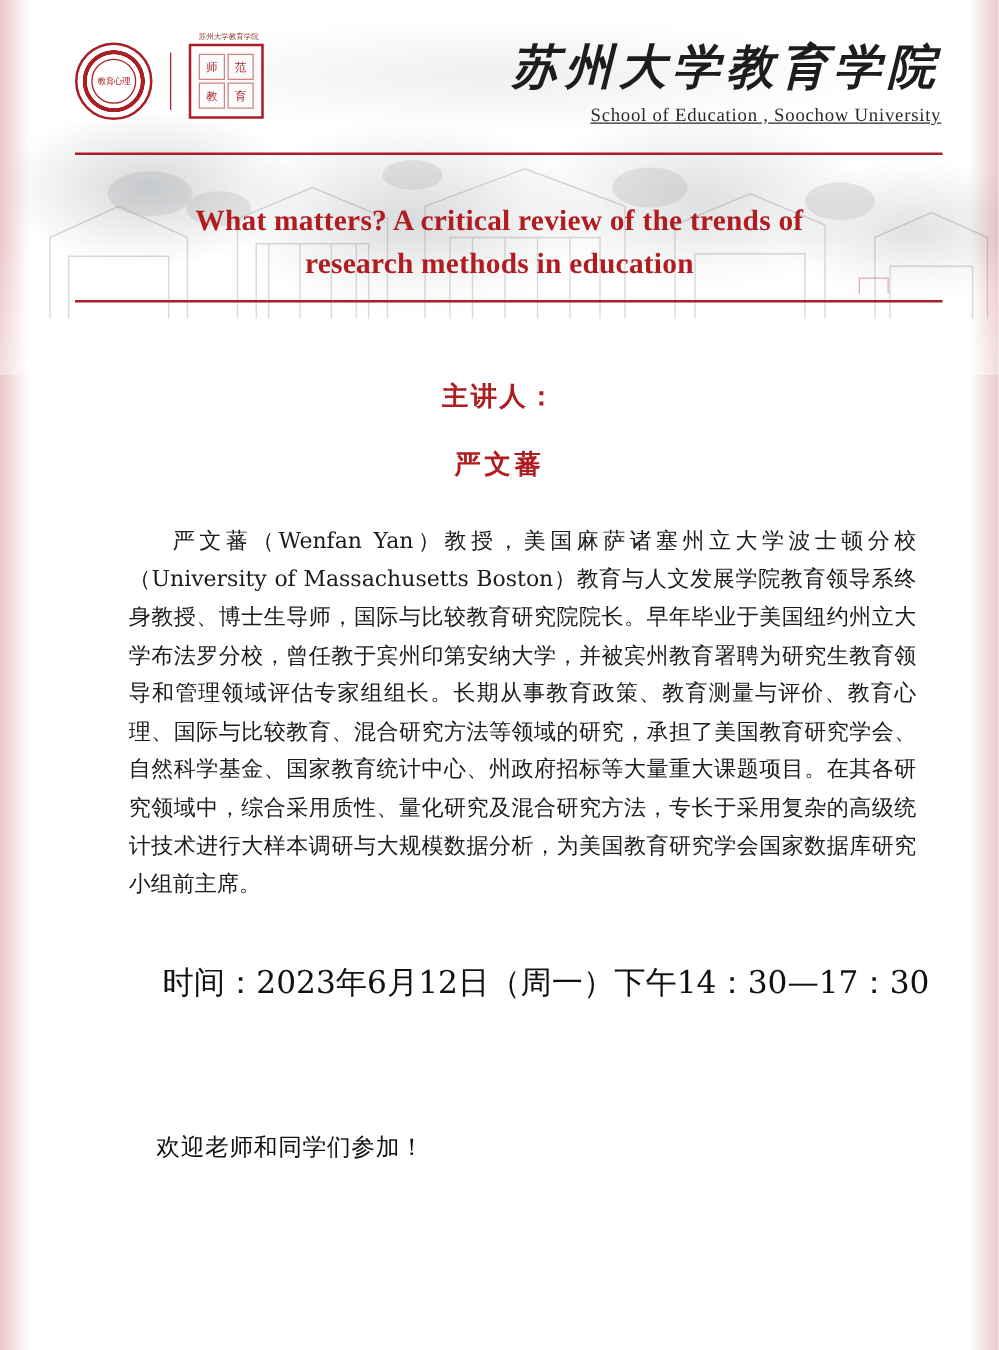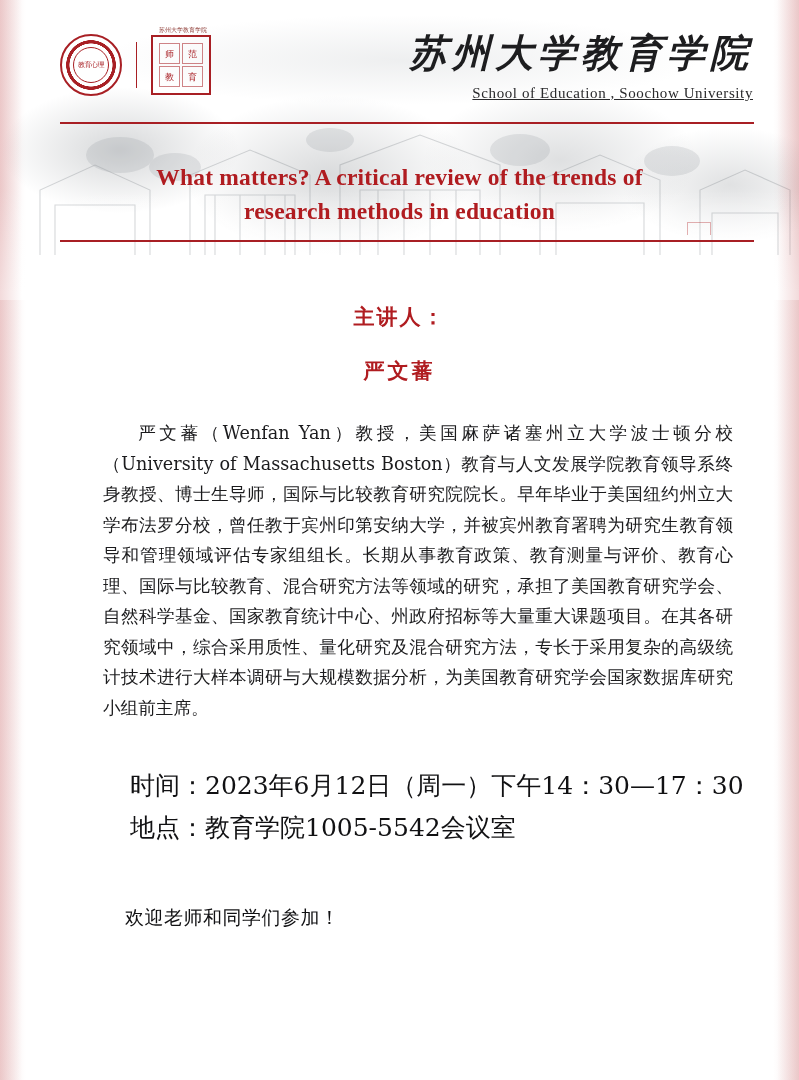--- a/index.html
+++ b/index.html
@@ -359,20 +359,19 @@
   <div class="faint-mark"></div>
   <div class="rule-bottom"></div>
 
   <div class="speaker-label">主讲人：</div>
   <div class="speaker-name">严文蕃</div>
 
   <div class="bio">严文蕃（Wenfan Yan）教授，美国麻萨诸塞州立大学波士顿分校（University of Massachusetts Boston）教育与人文发展学院教育领导系终身教授、博士生导师，国际与比较教育研究院院长。早年毕业于美国纽约州立大学布法罗分校，曾任教于宾州印第安纳大学，并被宾州教育署聘为研究生教育领导和管理领域评估专家组组长。长期从事教育政策、教育测量与评价、教育心理、国际与比较教育、混合研究方法等领域的研究，承担了美国教育研究学会、自然科学基金、国家教育统计中心、州政府招标等大量重大课题项目。在其各研究领域中，综合采用质性、量化研究及混合研究方法，专长于采用复杂的高级统计技术进行大样本调研与大规模数据分析，为美国教育研究学会国家数据库研究小组前主席。</div>
 
   <div class="details">
     <div class="row">时间：2023年6月12日（周一）下午14：30—17：30</div>
-    <div class="row">地点：教育学院1005-5542会议室</div>
   </div>
 
   <div class="welcome">欢迎老师和同学们参加！</div>
 
   <div class="edge-left"></div>
   <div class="edge-right"></div>
 </div>
 
 </body></html>

